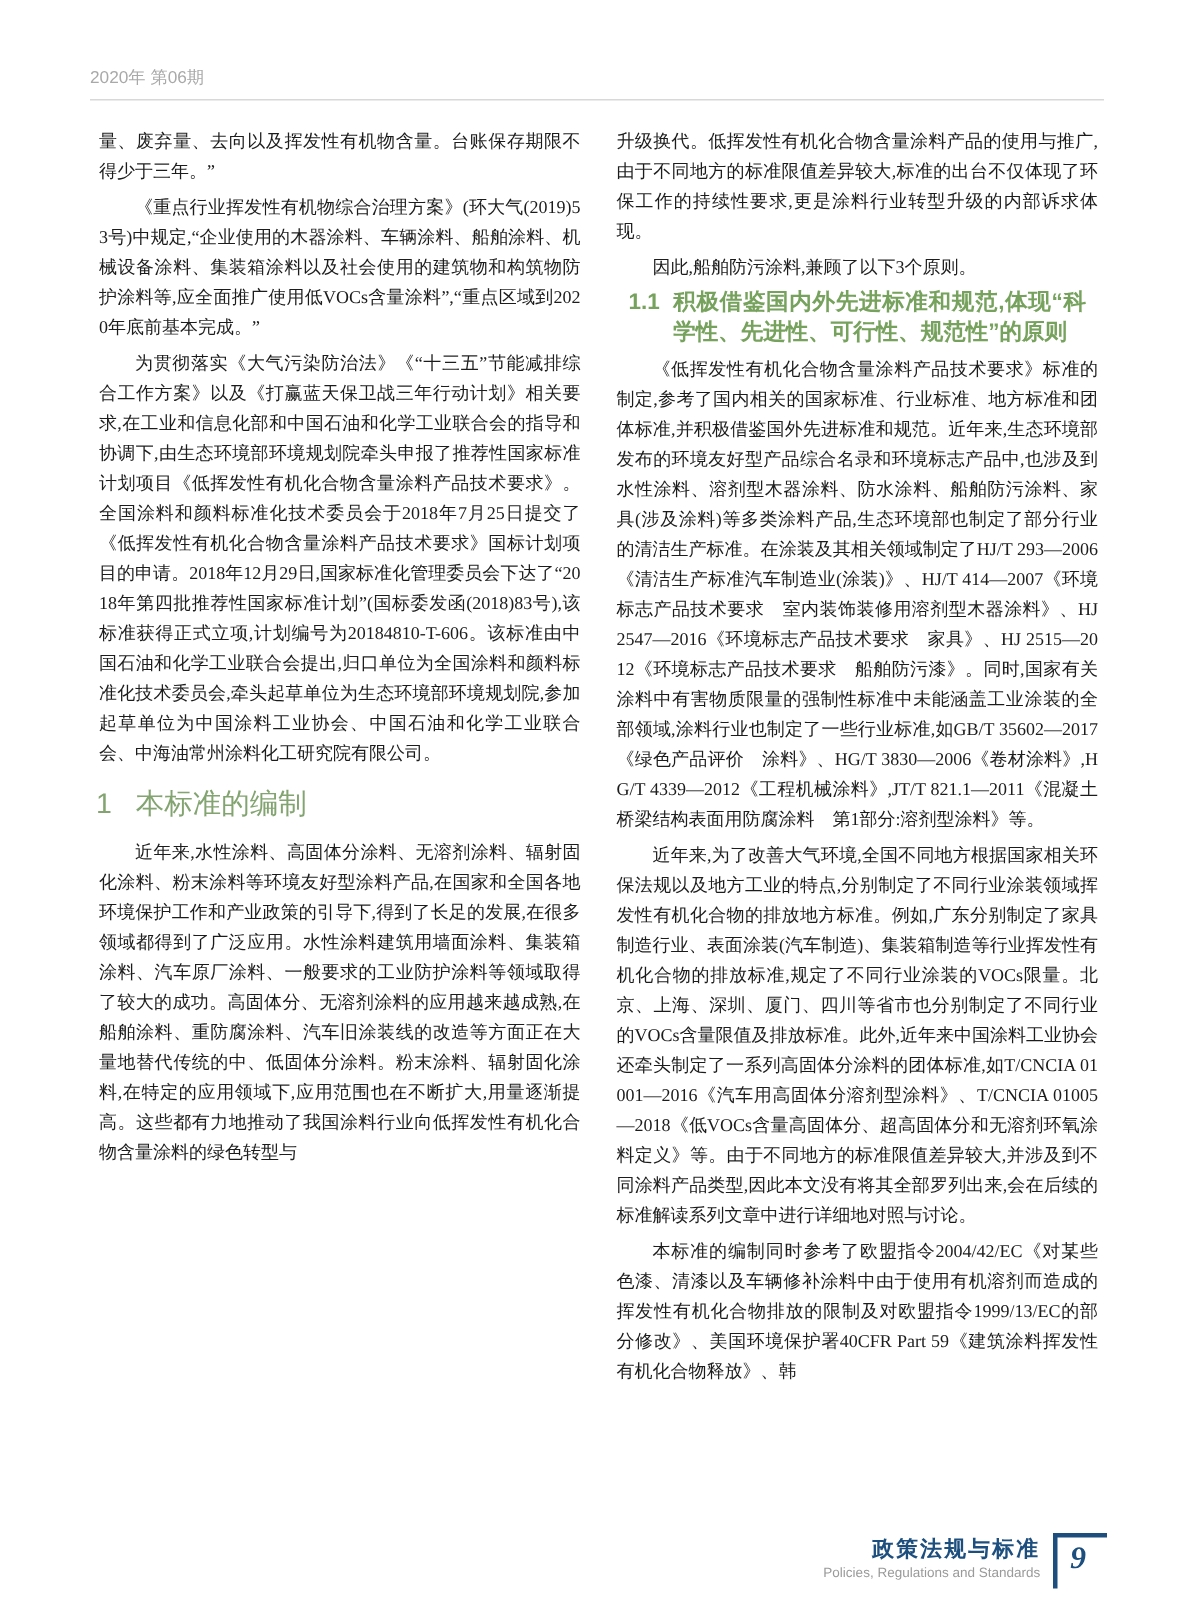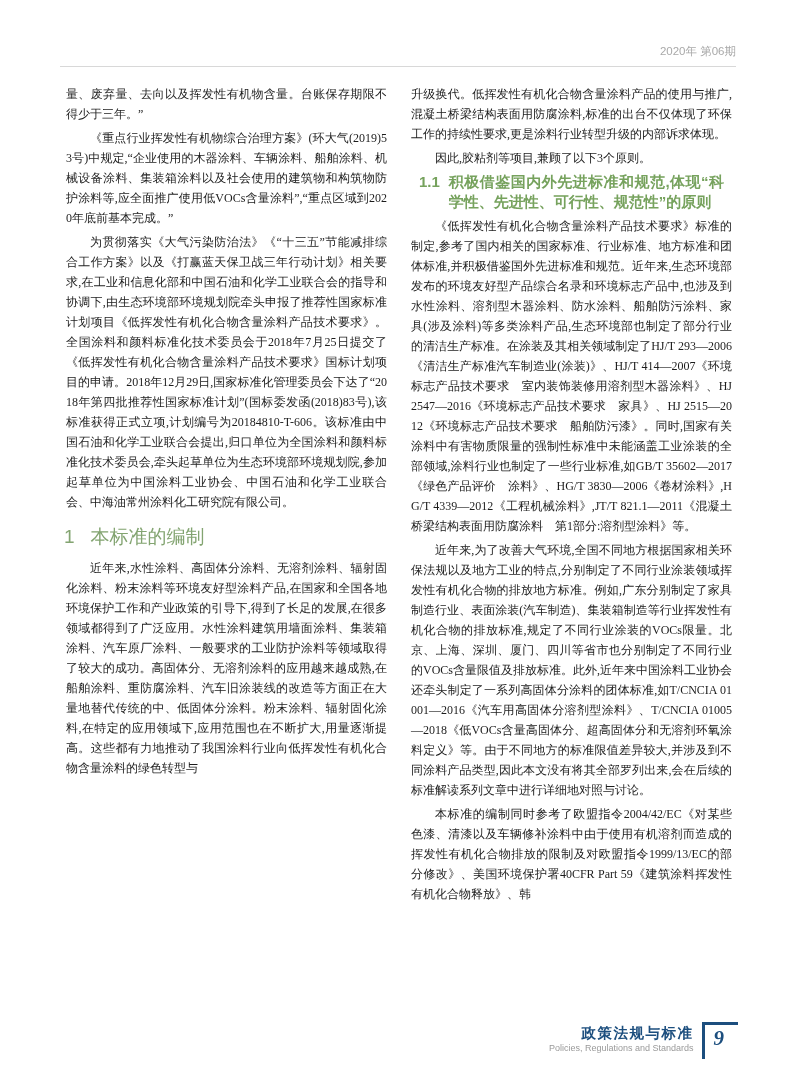--- a/index.html
+++ b/index.html
@@ -6,21 +6,21 @@
   body {
     width:794px; height:1077px; position:relative; overflow:hidden;
     background:#ffffff; color:#1c1c1c;
     font-family:"Liberation Serif", serif;
   }
   .header {
     position:absolute; top:44px; left:60px; right:58px;
     display:flex; justify-content:space-between; align-items:flex-end;
     font-family:"Liberation Sans", sans-serif;
     font-size:11.5px; color:#a9a9a9;
-    padding-bottom:7px; border-bottom:1px solid #d8d8d8;flex-direction:column;
+    padding-bottom:7px; border-bottom:1px solid #d8d8d8;
   }
   .content {
     position:absolute; top:80px; left:62px; right:58px;
     display:flex; gap:16px;
   }
   .col { width:329px; }
   .para {
     margin:4px; font-size:12px; line-height:20px;
     text-align:justify; text-justify:inter-character;
     word-break:break-all;
@@ -75,22 +75,22 @@
     <p class="para indent">《重点行业挥发性有机物综合治理方案》(环大气(2019)53号)中规定,“企业使用的木器涂料、车辆涂料、船舶涂料、机械设备涂料、集装箱涂料以及社会使用的建筑物和构筑物防护涂料等,应全面推广使用低VOCs含量涂料”,“重点区域到2020年底前基本完成。”</p>
     <p class="para indent">为贯彻落实《大气污染防治法》《“十三五”节能减排综合工作方案》以及《打赢蓝天保卫战三年行动计划》相关要求,在工业和信息化部和中国石油和化学工业联合会的指导和协调下,由生态环境部环境规划院牵头申报了推荐性国家标准计划项目《低挥发性有机化合物含量涂料产品技术要求》。全国涂料和颜料标准化技术委员会于2018年7月25日提交了《低挥发性有机化合物含量涂料产品技术要求》国标计划项目的申请。2018年12月29日,国家标准化管理委员会下达了“2018年第四批推荐性国家标准计划”(国标委发函(2018)83号),该标准获得正式立项,计划编号为20184810-T-606。该标准由中国石油和化学工业联合会提出,归口单位为全国涂料和颜料标准化技术委员会,牵头起草单位为生态环境部环境规划院,参加起草单位为中国涂料工业协会、中国石油和化学工业联合会、中海油常州涂料化工研究院有限公司。</p>
     <div class="sec-heading">
       <span>1</span>
       <span>本标准的编制</span>
     </div>
     <p class="para indent">近年来,水性涂料、高固体分涂料、无溶剂涂料、辐射固化涂料、粉末涂料等环境友好型涂料产品,在国家和全国各地环境保护工作和产业政策的引导下,得到了长足的发展,在很多领域都得到了广泛应用。水性涂料建筑用墙面涂料、集装箱涂料、汽车原厂涂料、一般要求的工业防护涂料等领域取得了较大的成功。高固体分、无溶剂涂料的应用越来越成熟,在船舶涂料、重防腐涂料、汽车旧涂装线的改造等方面正在大量地替代传统的中、低固体分涂料。粉末涂料、辐射固化涂料,在特定的应用领域下,应用范围也在不断扩大,用量逐渐提高。这些都有力地推动了我国涂料行业向低挥发性有机化合物含量涂料的绿色转型与</p>
   </div>
 
   <div class="col">
-    <p class="para">升级换代。低挥发性有机化合物含量涂料产品的使用与推广,混凝土桥梁结构表面用防腐涂料,标准的出台不仅体现了环保工作的持续性要求,更是涂料行业转型升级的内部诉求体现。</p>
-    <p class="para indent">因此,胶粘剂等项目,兼顾了以下3个原则。</p>
+    <p class="para">升级换代。低挥发性有机化合物含量涂料产品的使用与推广,由于不同地方的标准限值差异较大,标准的出台不仅体现了环保工作的持续性要求,更是涂料行业转型升级的内部诉求体现。</p>
+    <p class="para indent">因此,船舶防污涂料,兼顾了以下3个原则。</p>
     <div class="subsec">
       <span class="subsec-num">1.1</span>
       <span class="subsec-title">积极借鉴国内外先进标准和规范,体现“科学性、先进性、可行性、规范性”的原则</span>
     </div>
     <p class="para indent">《低挥发性有机化合物含量涂料产品技术要求》标准的制定,参考了国内相关的国家标准、行业标准、地方标准和团体标准,并积极借鉴国外先进标准和规范。近年来,生态环境部发布的环境友好型产品综合名录和环境标志产品中,也涉及到水性涂料、溶剂型木器涂料、防水涂料、船舶防污涂料、家具(涉及涂料)等多类涂料产品,生态环境部也制定了部分行业的清洁生产标准。在涂装及其相关领域制定了HJ/T 293—2006《清洁生产标准汽车制造业(涂装)》、HJ/T 414—2007《环境标志产品技术要求　室内装饰装修用溶剂型木器涂料》、HJ 2547—2016《环境标志产品技术要求　家具》、HJ 2515—2012《环境标志产品技术要求　船舶防污漆》。同时,国家有关涂料中有害物质限量的强制性标准中未能涵盖工业涂装的全部领域,涂料行业也制定了一些行业标准,如GB/T 35602—2017《绿色产品评价　涂料》、HG/T 3830—2006《卷材涂料》,HG/T 4339—2012《工程机械涂料》,JT/T 821.1—2011《混凝土桥梁结构表面用防腐涂料　第1部分:溶剂型涂料》等。</p>
     <p class="para indent">近年来,为了改善大气环境,全国不同地方根据国家相关环保法规以及地方工业的特点,分别制定了不同行业涂装领域挥发性有机化合物的排放地方标准。例如,广东分别制定了家具制造行业、表面涂装(汽车制造)、集装箱制造等行业挥发性有机化合物的排放标准,规定了不同行业涂装的VOCs限量。北京、上海、深圳、厦门、四川等省市也分别制定了不同行业的VOCs含量限值及排放标准。此外,近年来中国涂料工业协会还牵头制定了一系列高固体分涂料的团体标准,如T/CNCIA 01001—2016《汽车用高固体分溶剂型涂料》、T/CNCIA 01005—2018《低VOCs含量高固体分、超高固体分和无溶剂环氧涂料定义》等。由于不同地方的标准限值差异较大,并涉及到不同涂料产品类型,因此本文没有将其全部罗列出来,会在后续的标准解读系列文章中进行详细地对照与讨论。</p>
     <p class="para indent">本标准的编制同时参考了欧盟指令2004/42/EC《对某些色漆、清漆以及车辆修补涂料中由于使用有机溶剂而造成的挥发性有机化合物排放的限制及对欧盟指令1999/13/EC的部分修改》、美国环境保护署40CFR Part 59《建筑涂料挥发性有机化合物释放》、韩</p>
   </div>
 
 </div>

